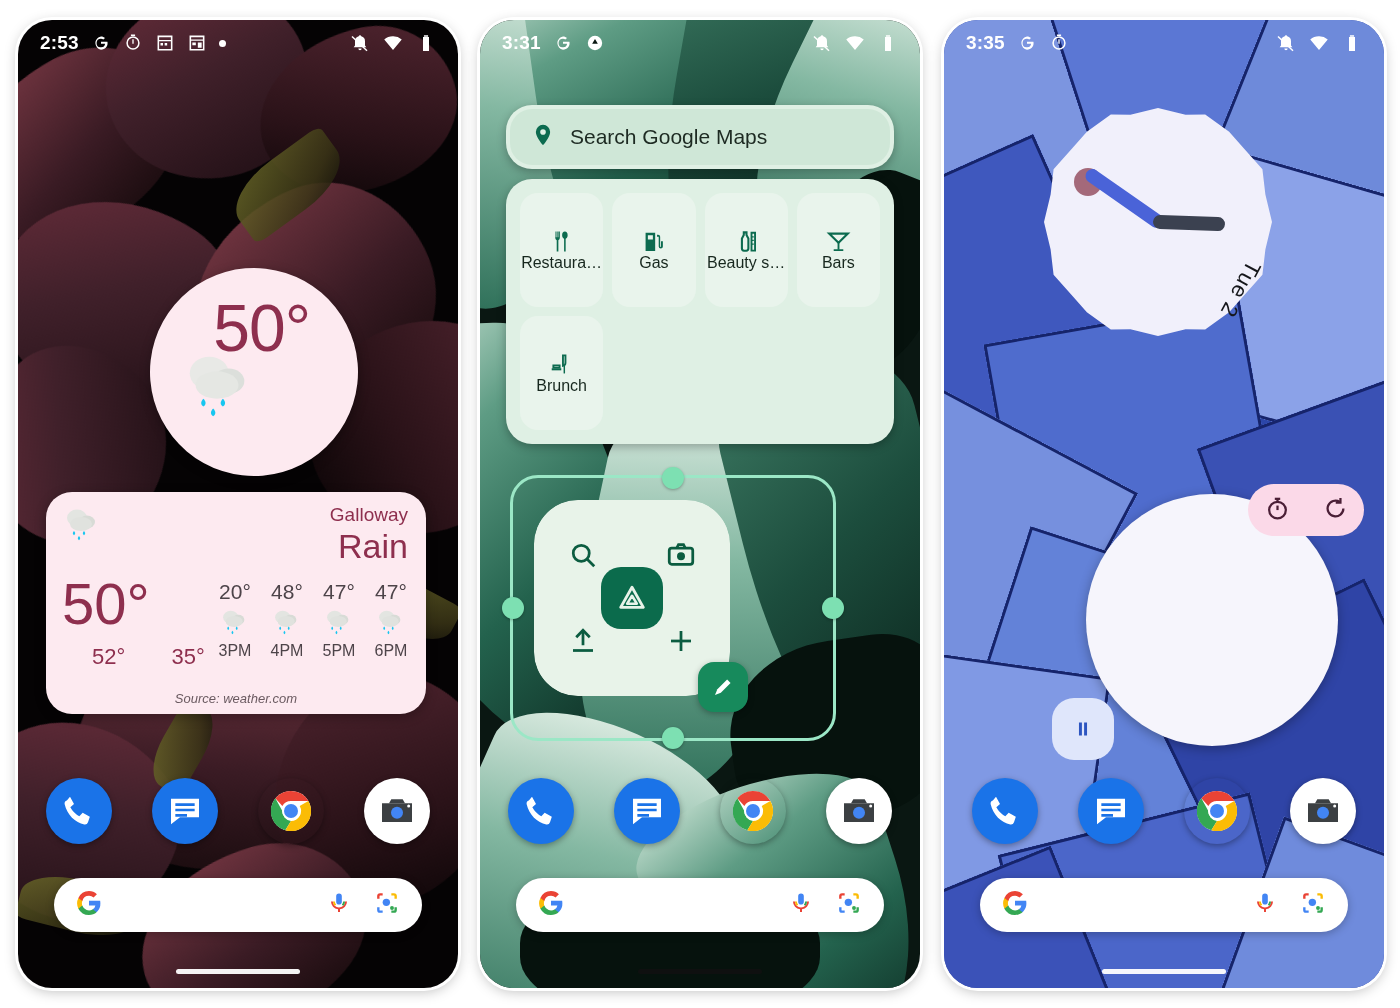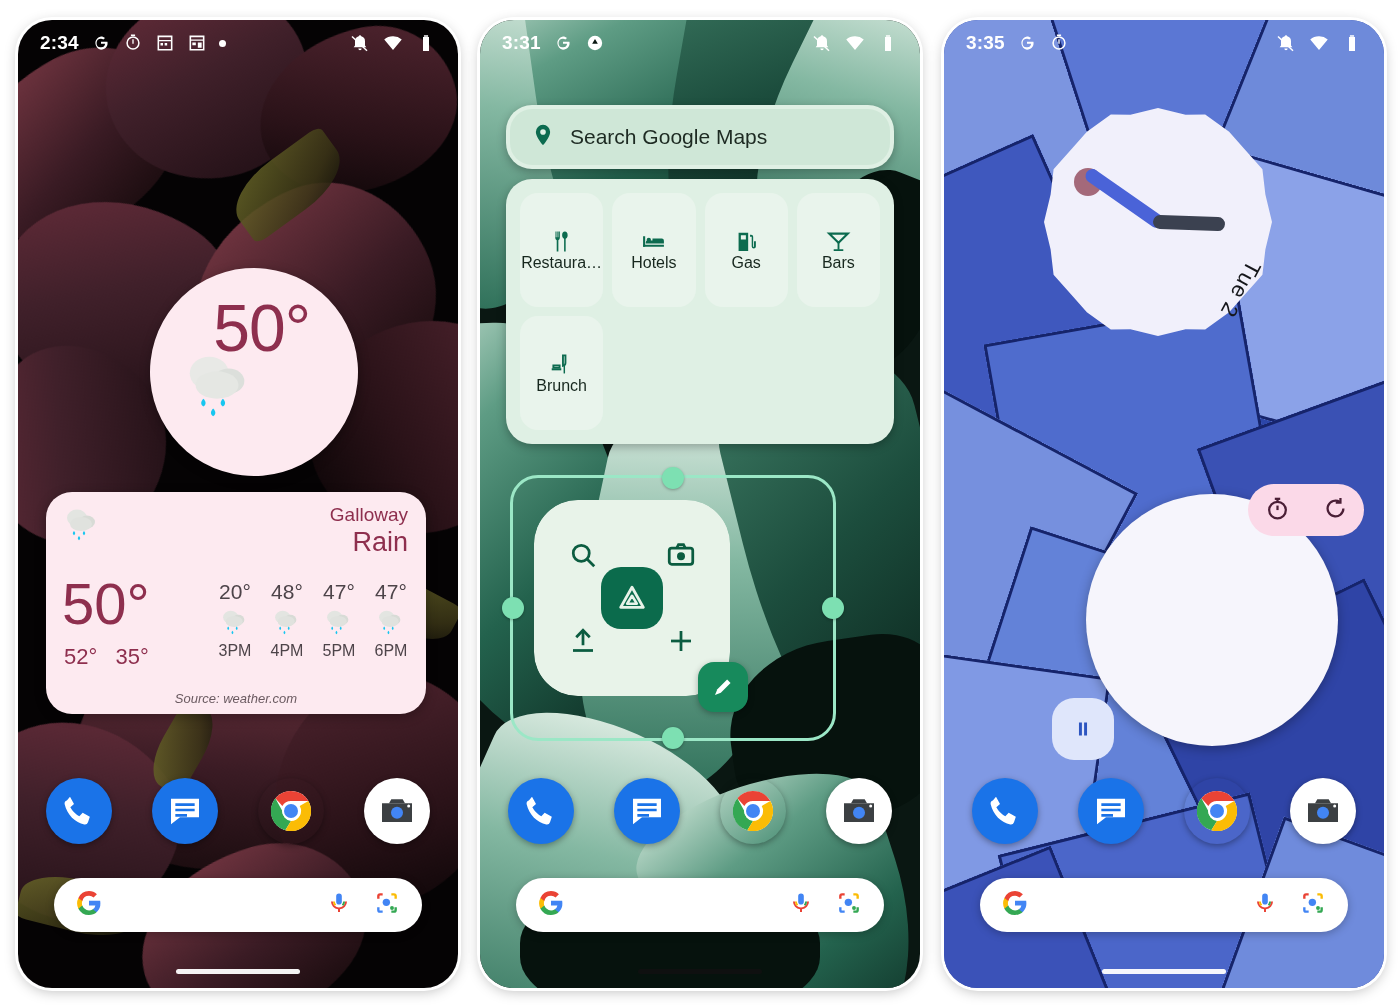--- a/index.html
+++ b/index.html
@@ -138,25 +138,25 @@
   .wb-icon { position: absolute; left: 30px; top: 78px; width: 78px; height: 76px; }
 
   
   .weather-card {
     position: absolute; left: 28px; top: 472px; width: 380px; height: 222px;
     background: #fdeaf0; border-radius: 26px; z-index: 20;
     box-shadow: 0 3px 12px rgba(0,0,0,.3);
   }
   .wc-loc { position: absolute; right: 18px; top: 12px; text-align: right; }
   .wc-city { font-size: 19px; color: #8e2f4e; }
-  .wc-cond { font-size: 27px; color: #8e2f4e; margin-top: 1px; }
+  .wc-cond { font-size: 34px; color: #8e2f4e; margin-top: 1px; }
   .wc-smallicon { position: absolute; left: 16px; top: 12px; width: 40px; height: 40px; }
   .wc-bigtemp { position: absolute; left: 16px; top: 78px; font-size: 58px; color: #8e2f4e; }
   .wc-hilo { position: absolute; left: 18px; top: 152px; font-size: 22px; color: #8e2f4e; }
-  .wc-hilo span { margin-right: 12px; }
+  .wc-hilo span { margin-right: 12px; margin-left: 28px; }
   .wc-hours { position: absolute; right: 12px; top: 88px; display: flex; gap: 6px; }
   .wc-hour { width: 46px; text-align: center; color: #4d4449; }
   .wc-hour .t { font-size: 21px; }
   .wc-hour .i { height: 34px; margin: 3px 0 1px; }
   .wc-hour .h { font-size: 16px; }
   .wc-src {
     position: absolute; bottom: 8px; left: 0; right: 0; text-align: center;
     font-size: 13px; font-style: italic; color: #6a5a60;
   }
 
@@ -334,21 +334,21 @@
       <div class="petal" style="left:-50px; top:700px; width:210px; height:200px; transform:rotate(52deg);"></div>
       <div class="petal v2" style="left:120px; top:830px; width:230px; height:170px; transform:rotate(-16deg);"></div>
       <div class="leafy" style="left:210px; top:135px; width:120px; height:60px; transform:rotate(-36deg);"></div>
       <div class="leafy" style="left:330px; top:560px; width:110px; height:50px; transform:rotate(28deg);"></div>
       <div class="leafy" style="left:120px; top:705px; width:90px; height:44px; transform:rotate(-60deg);"></div>
       <div class="leafy" style="left:1px; top:860px; width:120px; height:52px; transform:rotate(14deg);"></div>
     </div>
 
     <div class="statusbar">
       <div class="sb-left">
-        <span class="sb-time">2:34</span>
+        <span class="sb-time">2:53</span>
         <span class="sb-ico">
             <svg viewBox="0 0 24 24">
               <path d="M12 4.2c2 0 3.6.7 4.8 1.8l-2 1.9A4.6 4.6 0 0 0 12 6.8 5.2 5.2 0 1 0 17 13h-5v-2.5h7.7c.1.5.2 1 .2 1.6 0 4.6-3.1 7.9-7.9 7.9A8 8 0 0 1 12 4.2z"></path>
             </svg>
           </span>
         <span class="sb-ico">
             <svg viewBox="0 0 24 24">
               <path d="M12 4a8 8 0 1 0 8 8 8 8 0 0 0-8-8zm0 14.2A6.2 6.2 0 1 1 18.2 12 6.2 6.2 0 0 1 12 18.2zM9.5 1.8h5v1.7h-5z"></path>
               <path d="M11.2 7.5h1.6V13h-1.6z"></path>
             </svg>
@@ -615,34 +615,33 @@
       <div class="maps-grid-card">
         <div class="maps-grid">
           <div class="maps-tile">
             <svg viewBox="0 0 24 24">
                 <path d="M6 2.5v6.2a2.2 2.2 0 0 0 1.4 2v10.8h1.6V10.7a2.2 2.2 0 0 0 1.4-2V2.5H9v5.4H8.3V2.5H7.2v5.4H6.5V2.5zM15.2 2.5c-1.6 0-2.6 1.4-2.6 3.4 0 1.8.8 3.1 1.9 3.4v12.2h1.5V9.3c1.1-.3 1.9-1.6 1.9-3.4 0-2-1-3.4-2.7-3.4z"></path>
               </svg>
             <span class="lbl">Restaura…</span>
           </div>
           <div class="maps-tile">
             <svg viewBox="0 0 24 24">
-                <path d="M2 7h2v10H2z"></path>
-                <circle cx="7.5" cy="10.5" r="2.1"></circle>
-                <path d="M11 9.2h9a2 2 0 0 1 2 2V14H4.6v-1.4a1.6 1.6 0 0 1 1.6-1.6h4.8z"></path>
-                <path d="M2 15h20v2H2z"></path>
-              </svg>
-            <span class="lbl">Hotels</span>
-          </div>
-          <div class="maps-tile">
-            <svg viewBox="0 0 24 24">
                 <path d="M4.4 3.6h9.2v17.6H4.4z"></path>
                 <path d="M6.6 6h4.8v4H6.6z" fill="#e9f4ec"></path>
                 <path d="M15.4 7.4h1.6v9.4a2 2 0 0 0 4 0v-5h-1.8v5a.4.4 0 0 1-.8 0V7.4a2 2 0 0 0-2-2h-1z"></path>
               </svg>
             <span class="lbl">Gas</span>
+          </div>
+          <div class="maps-tile">
+            <svg viewBox="0 0 24 24">
+                <path d="M9.4 3.2h2.6v2.6l1.8 3.4v9.6a2 2 0 0 1-2 2h-2.2a2 2 0 0 1-2-2V9.2l1.8-3.4z" fill="none" stroke="#0c6b4f" stroke-width="2"></path>
+                <path d="M16.8 3.6h3.4v17.2h-3.4z" fill="none" stroke="#0c6b4f" stroke-width="1.8"></path>
+                <path d="M17 7h2v1.2h-2zm0 3.4h2v1.2h-2zm0 3.4h2v1.2h-2z"></path>
+              </svg>
+            <span class="lbl">Beauty s…</span>
           </div>
           <div class="maps-tile">
             <svg viewBox="0 0 24 24">
                 <path d="M3 4.4h18L12 13.2z" fill="none" stroke="#0c6b4f" stroke-width="2"></path>
                 <path d="M11.1 13h1.8v7h-1.8z"></path>
                 <path d="M7.4 19.4h9.2v1.8H7.4z"></path>
               </svg>
             <span class="lbl">Bars</span>
           </div>
           <div class="maps-tile">

